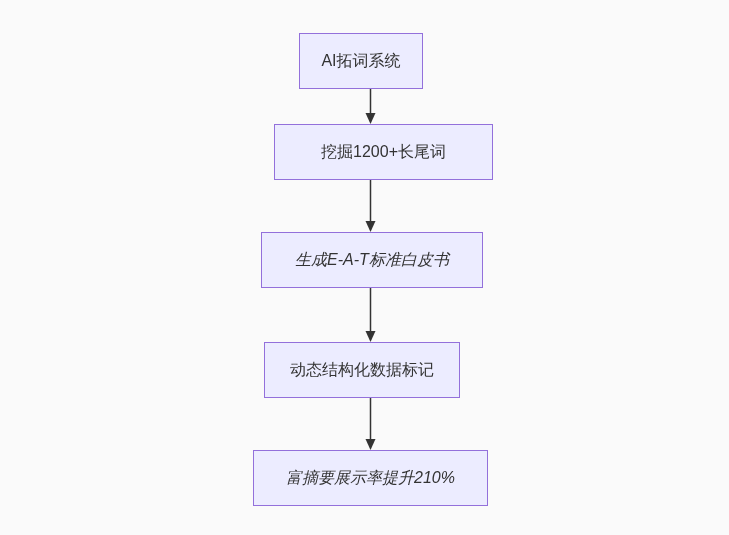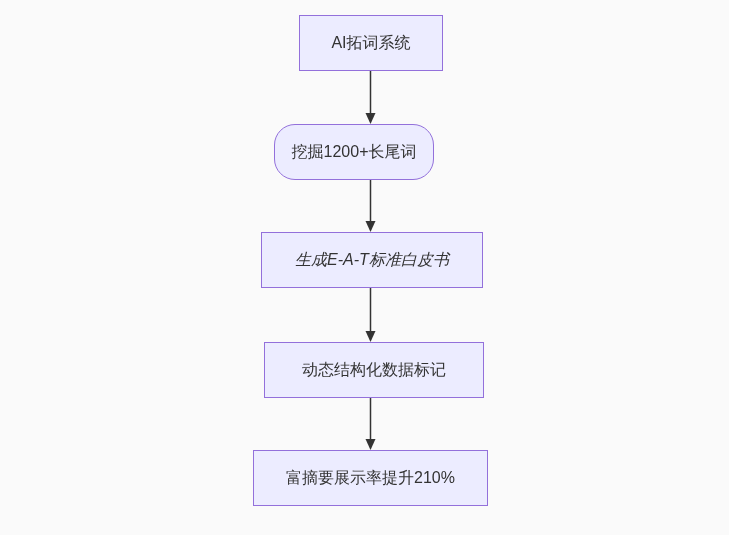--- a/index.html
+++ b/index.html
@@ -61,23 +61,23 @@
     <g>
       <line class="edge-line" x1="370.5" y1="288" x2="370.5" y2="331"></line>
       <polygon class="edge-head" points="365.5,331 375.5,331 370.5,342"></polygon>
     </g>
     <g>
       <line class="edge-line" x1="370.5" y1="398" x2="370.5" y2="439"></line>
       <polygon class="edge-head" points="365.5,439 375.5,439 370.5,450"></polygon>
     </g>
   </svg>
 
-  <div class="node" style="left:299px; top:15px;  width:144px; height:56px;">AI拓词系统</div>
+  <div class="node" style="left:299px; top:33px;  width:124px; height:56px;">AI拓词系统</div>
 
-  <div class="node" style="left:274px; top:124px; width:160px; height:56px;border-radius:21px;">挖掘1200+长尾词</div>
+  <div class="node" style="left:274px; top:124px; width:219px; height:56px;">挖掘1200+长尾词</div>
 
   <div class="node" style="left:261px; top:232px; width:222px; height:56px;font-style:italic;">生成E-A-T标准白皮书</div>
 
-  <div class="node" style="left:264px; top:342px; width:220px; height:56px;">动态结构化数据标记</div>
+  <div class="node" style="left:264px; top:342px; width:196px; height:56px;">动态结构化数据标记</div>
 
-  <div class="node" style="left:253px; top:450px; width:235px; height:56px;">富摘要展示率提升210%</div>
+  <div class="node" style="left:253px; top:450px; width:235px; height:56px;font-style:italic;">富摘要展示率提升210%</div>
 
 </div>
 
 </body></html>

